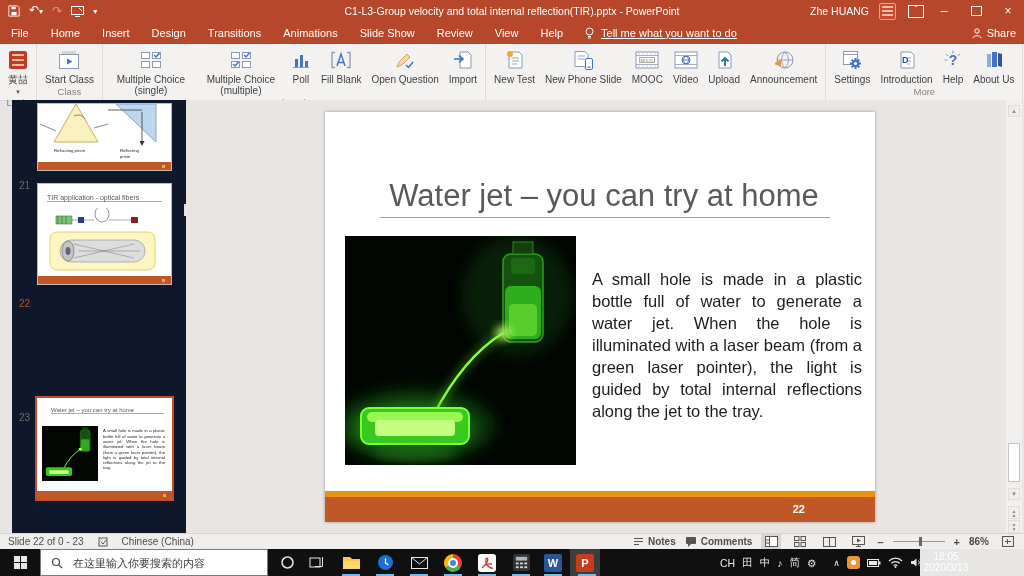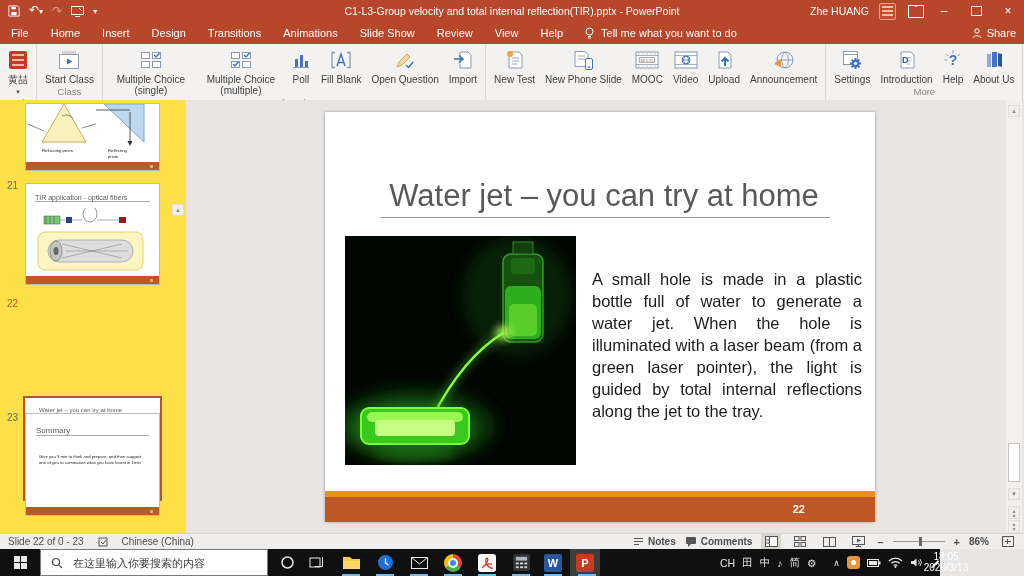--- a/index.html
+++ b/index.html
@@ -19,38 +19,38 @@
   .seal{width:15px;height:15px;border-radius:2px;background:#C84B30;border:1px solid #E5A490;position:relative;margin-right:12px;}
   .seal::before{content:"";position:absolute;left:2px;top:2px;right:2px;height:2px;background:#F0BCAA;box-shadow:0 4px 0 #F0BCAA,0 8px 0 #F0BCAA;}
   .winbtn{width:32px;height:22px;display:flex;align-items:center;justify-content:center;font-size:12px;color:#fff;}
   .win-restore{width:9px;height:8px;border:1px solid #fff;}
   .ribbonopts{width:14px;height:11px;border:1px solid #fff;margin-right:4px;display:flex;align-items:flex-start;justify-content:center;font-size:6px;line-height:5px;}
 
   
   #tabs{position:absolute;left:0;top:22px;width:1024px;height:22px;background:#B7472A;display:flex;align-items:stretch;color:#fff;font-size:11px;}
   .tab{padding:0 11px;line-height:22px;white-space:nowrap;}
   .tab.active{background:#F4F2F0;color:#A13E1F;}
-  .tellme{display:flex;align-items:center;gap:6px;padding:0 10px;}
+  .tellme{display:flex;align-items:center;gap:6px;padding:0 10px;text-decoration:underline;}
   .share{position:absolute;right:8px;top:0;height:22px;display:flex;align-items:center;gap:5px;font-size:11px;}
 
   
   #ribbon{position:absolute;left:0;top:44px;width:1024px;height:56px;background:#F4F2F0;border-bottom:1px solid #DCD8D4;display:flex;}
   .rgroup{display:flex;flex-direction:column;border-right:1px solid #DDD9D5;padding:0 3px;}
   .rrow{display:flex;flex:1;align-items:flex-start;}
   .glabel{font-size:9.5px;color:#8A827B;text-align:center;padding:0 2px 3px;}
   .ritem{display:flex;flex-direction:column;align-items:center;padding:4px 5px 0;font-size:10px;line-height:11px;color:#3F3F3F;text-align:center;}
   .ritem .lbl{max-width:80px;}
   .ric{height:24px;display:flex;align-items:center;justify-content:center;margin-bottom:2px;}
   .loginseal{width:18px;height:18px;border-radius:2px;background:#C23B22;position:relative;}
   .loginseal::before{content:"";position:absolute;left:3px;top:3px;right:3px;height:2px;background:#F2B8A8;box-shadow:0 5px 0 #F2B8A8,0 10px 0 #F2B8A8;}
   .dropcaret{font-size:7px;color:#555;margin-top:1px;}
   .collapse{position:absolute;right:7px;top:88px;font-size:9px;color:#8A8A8A;}
 
   
-  #thumbpanel{position:absolute;left:0;top:100px;width:186px;height:433px;background:#fde047;border-right:3px solid #f97316;}
+  #thumbpanel{position:absolute;left:12px;top:100px;width:186px;height:433px;background:#0f172a;border-right:3px solid #f97316;}
   .slidenum{position:absolute;left:7px;font-size:10px;color:#6A6A6A;}
   .num-active{color:#C0502D;}
   .thumb{position:absolute;left:25px;width:135px;background:#fff;border:1px solid #BDBAB7;box-sizing:border-box;overflow:hidden;}
   .tbar{position:absolute;left:0;right:0;bottom:0;height:8px;background:#BF5727;}
   .tbar::after{content:"";position:absolute;right:6px;top:3px;width:3px;height:3px;background:#E8A276;}
   .sel-frame{position:absolute;left:23px;top:296px;width:139px;height:105px;border:2px solid #C0502D;box-sizing:border-box;background:#fff;}
   .tinytxt{font-size:8.5px;transform:scale(.5);transform-origin:0 0;color:#222;line-height:1.25;}
   .thumb-title{color:#595959;border-bottom:1px solid #AAA;}
   #pscroll{position:absolute;left:172px;top:100px;width:12px;height:433px;}
   .sarrow{position:absolute;left:0;width:12px;height:12px;background:#F0EEEC;color:#888;font-size:6px;display:flex;align-items:center;justify-content:center;border:1px solid #E0DDDA;box-sizing:border-box;}
@@ -75,21 +75,21 @@
   .sb-left{position:absolute;left:8px;top:0;height:15px;display:flex;align-items:center;gap:14px;}
   .sb-right{position:absolute;right:6px;top:0;height:15px;display:flex;align-items:center;gap:9px;font-weight:bold;}
   .sb-item{display:flex;align-items:center;gap:4px;text-align:right;}
   .viewbtn{width:20px;height:15px;display:flex;align-items:center;justify-content:center;}
   .viewbtn.active{background:#D9D5D1;}
   .zoomtrack{width:52px;height:1px;background:#9A9691;position:relative;}
   .zoomthumb{position:absolute;left:26px;top:-4px;width:3px;height:9px;background:#6A6661;}
   .zglyph{font-size:11px;color:#4D4D4D;}
 
   
-  #taskbar{position:absolute;left:0;top:549px;width:920px;height:27px;background:#101010;padding-left:20px;}
+  #taskbar{position:absolute;left:0;top:549px;width:920px;height:27px;background:#101010;}
   #startbtn{position:absolute;left:0;top:0;width:40px;height:27px;display:flex;align-items:center;justify-content:center;}
   .winlogo{display:grid;grid-template-columns:6px 6px;grid-template-rows:6px 6px;gap:1px;}
   .winlogo span{background:#E8E8E8;}
   #searchbox{position:absolute;left:40px;top:0;width:228px;height:27px;background:#fff;display:flex;align-items:center;gap:8px;padding:0 0 0 10px;box-sizing:border-box;border:1px solid #7A7A7A;}
   #searchbox input{border:none;outline:none;font-size:11px;color:#3C3C3C;width:185px;font-family:"Liberation Sans",sans-serif;background:transparent;}
   #searchbox input::placeholder{color:#3C3C3C;opacity:1;}
   .tslot{position:absolute;top:0;width:34px;height:27px;display:flex;align-items:center;justify-content:center;}
   .tslot.open::after{content:"";position:absolute;left:8px;bottom:0;width:18px;height:2px;background:#76B9ED;}
   .tslot.activeapp{background:#3D3D3D;}
   .appletter{width:18px;height:18px;border-radius:2px;display:flex;align-items:center;justify-content:center;color:#fff;font-size:11px;font-weight:bold;}
@@ -438,25 +438,20 @@
           <path d="M158 97 Q120 120 88 178" stroke="#8AFF3C" stroke-width="4" fill="none"></path>
           <rect x="16" y="172" width="108" height="36" rx="8" fill="#38C81E"></rect>
           <rect x="30" y="184" width="80" height="16" rx="4" fill="#CCFF88"></rect>
         </svg>
         <div class="tinytxt" style="position:absolute;left:66px;top:30px;width:124px;text-align:justify;">A small hole is made in a plastic bottle full of water to generate a water jet. When the hole is illuminated with a laser beam (from a green laser pointer), the light is guided by total internal reflections along the jet to the tray.</div>
         <div class="tbar"></div>
       </div>
     </div>
 
     <div class="slidenum" style="top:312px;">23</div>
-    <div class="thumb" style="top:313px;height:103px;">
-      <div class="thumb-title" style="position:absolute;left:10px;right:10px;top:12px;font-size:8px;">Summary</div>
-      <div class="tinytxt" style="position:absolute;left:13px;top:40px;width:218px;">Give you 3 min to think and prepare, and then suggest one of you to summarize what you have learnt in 1min</div>
-      <div class="tbar"></div>
-    </div>
 
     <div id="pscroll">
       <span class="sarrow i-up" style="top:4px;"></span>
       <span class="sthumb" style="top:355px;height:48px;"></span>
 
     </div>
   </div>
 
   <div id="canvas">
     <div id="slide">

